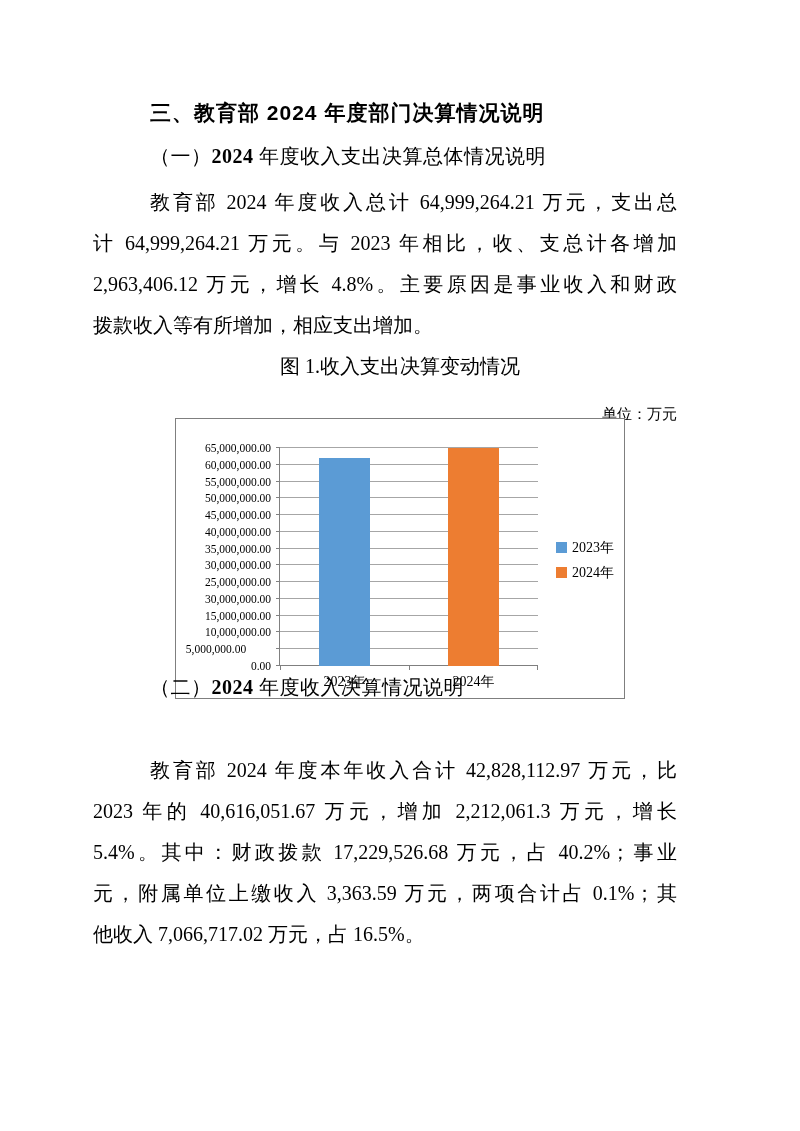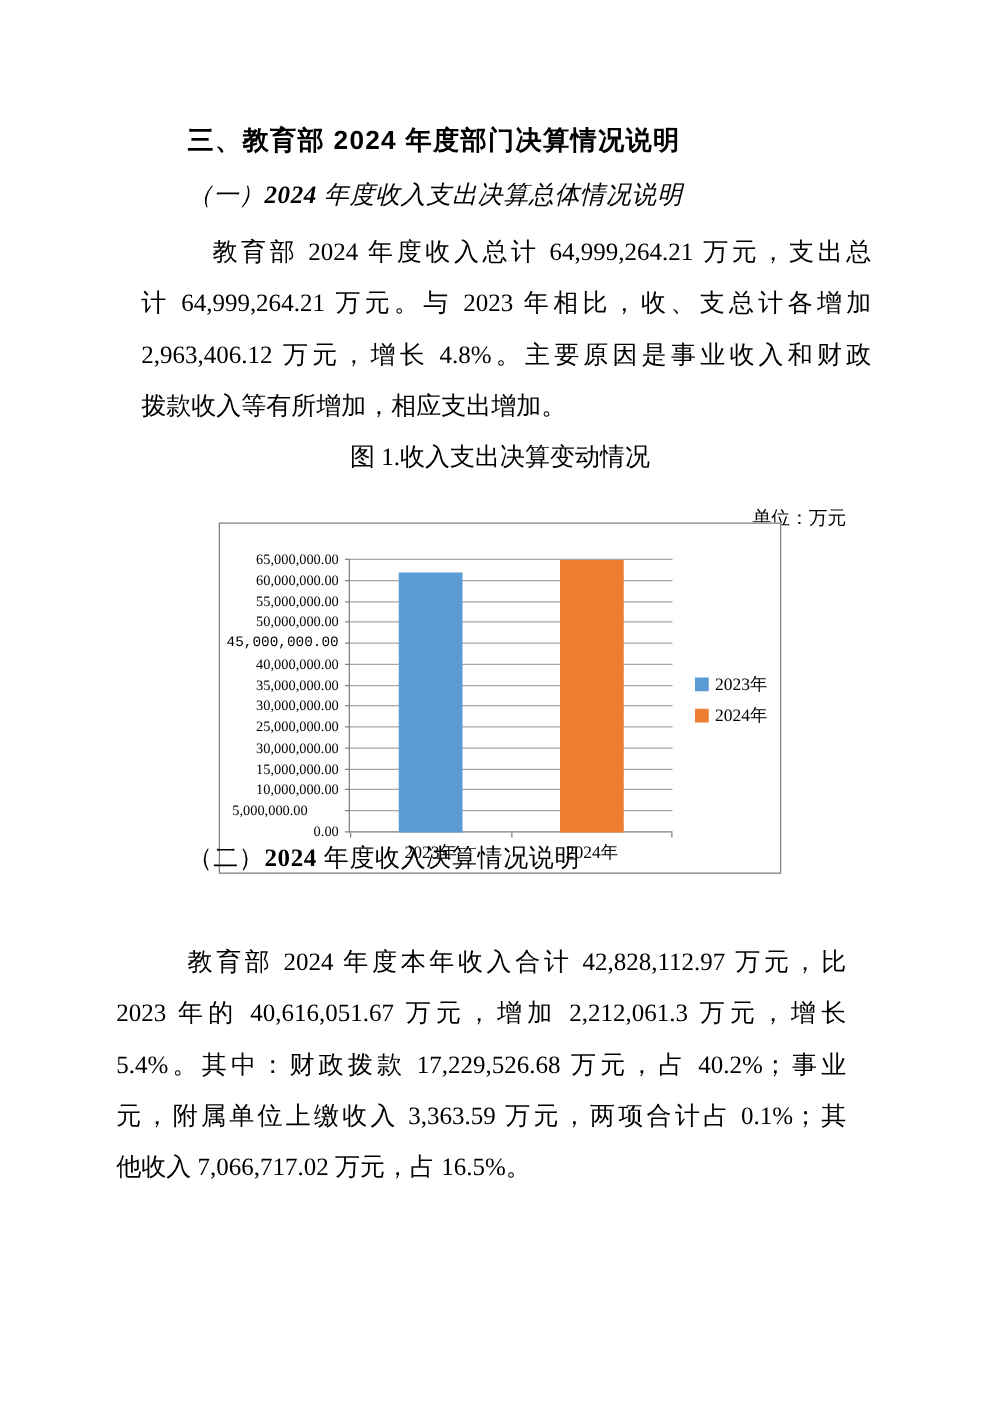--- a/index.html
+++ b/index.html
@@ -11,25 +11,25 @@
   .h1 {
     position:absolute; left:93px; top:98px; width:584px; margin:0;
     font-size:21px; font-weight:bold; letter-spacing:1px;
     font-family:"Liberation Sans","DejaVu Sans",sans-serif;
     text-indent:57px; line-height:30px;
   }
   .sec-title {
     position:absolute; left:93px; width:584px; font-size:20px;
     text-indent:57px; line-height:30px; letter-spacing:0.5px;
   }
-  #s1 { top:141px;font-style:italic; }
+  #s1 { top:141px; }
   #s2 { top:672px; }
   .sec-title .b { font-weight:bold; }
   .para { position:absolute; left:93px; width:584px; font-size:20px; }
-  #para1 { top:182px;margin-left:20px; }
+  #para1 { top:182px; }
   #para2 { top:750px; }
   .para .line {
     height:41px; line-height:41px; white-space:nowrap;
     text-align:justify; text-align-last:justify;
   }
   .para .line.first { text-indent:57px; }
   .para .line.last { text-align-last:left; }
   .caption { position:absolute; left:0; top:351px; width:800px; text-align:center; font-size:20px; line-height:30px; }
   .unit { position:absolute; left:93px; top:389px; width:584px; text-align:right; font-size:15px;margin-top:16px; }
   .chartbox {
@@ -107,21 +107,21 @@
         <div class="ytickmark" style="bottom: 100.615px;"></div>
         <div class="ytick" style="bottom: 93.6154px;">30,000,000.00</div>
         <div class="gridline" style="bottom: 117.385px;"></div>
         <div class="ytickmark" style="bottom: 117.385px;"></div>
         <div class="ytick" style="bottom: 110.385px;">35,000,000.00</div>
         <div class="gridline" style="bottom: 134.154px;"></div>
         <div class="ytickmark" style="bottom: 134.154px;"></div>
         <div class="ytick" style="bottom: 127.154px;">40,000,000.00</div>
         <div class="gridline" style="bottom: 150.923px;"></div>
         <div class="ytickmark" style="bottom: 150.923px;"></div>
-        <div class="ytick" style="bottom: 143.923px; font-family: Liberation Mono, monospace;">45,000,000.00</div>
+        <div class="ytick" style="bottom: 143.923px;">45,000,000.00</div>
         <div class="gridline" style="bottom: 167.692px;"></div>
         <div class="ytickmark" style="bottom: 167.692px;"></div>
         <div class="ytick" style="bottom: 160.692px;">50,000,000.00</div>
         <div class="gridline" style="bottom: 184.462px;"></div>
         <div class="ytickmark" style="bottom: 184.462px;"></div>
         <div class="ytick" style="bottom: 177.462px;">55,000,000.00</div>
         <div class="gridline" style="bottom: 201.231px;"></div>
         <div class="ytickmark" style="bottom: 201.231px;"></div>
         <div class="ytick" style="bottom: 194.231px;">60,000,000.00</div>
         <div class="gridline" style="bottom: 218px;"></div>

